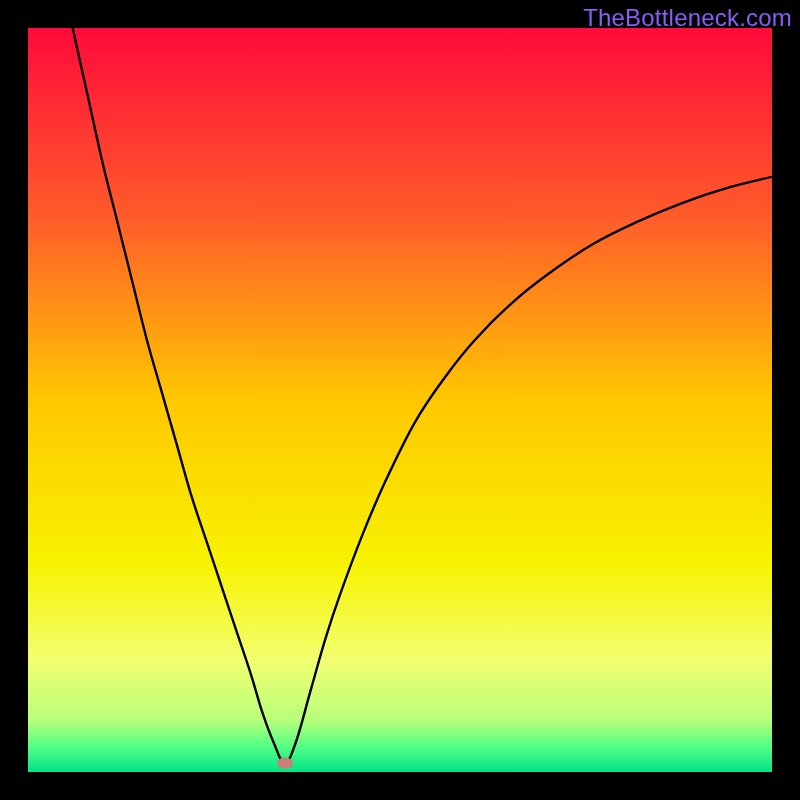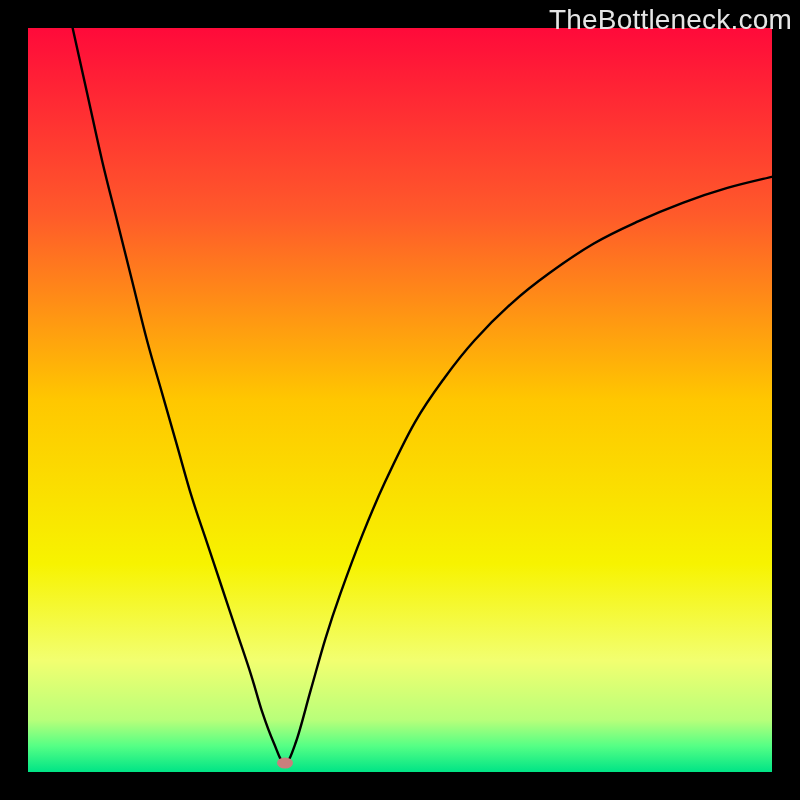--- a/index.html
+++ b/index.html
@@ -23,22 +23,22 @@
     position: absolute;
     left: 0;
     top: 0;
     width: 744px;
     height: 744px;
   }
   .watermark {
     position: absolute;
     top: 4px;
     right: 8px;
-    color: #e5e5e5;
-    font-size: 28px;
+    color: #8b5cf6;
+    font-size: 24px;
     font-weight: 500;
     letter-spacing: 0.2px;
     font-family: Arial, Helvetica, sans-serif;
   }
   .marker {
     position: absolute;
     width: 16px;
     height: 11px;
     border-radius: 50% / 50%;
     background: #c97f7d;

